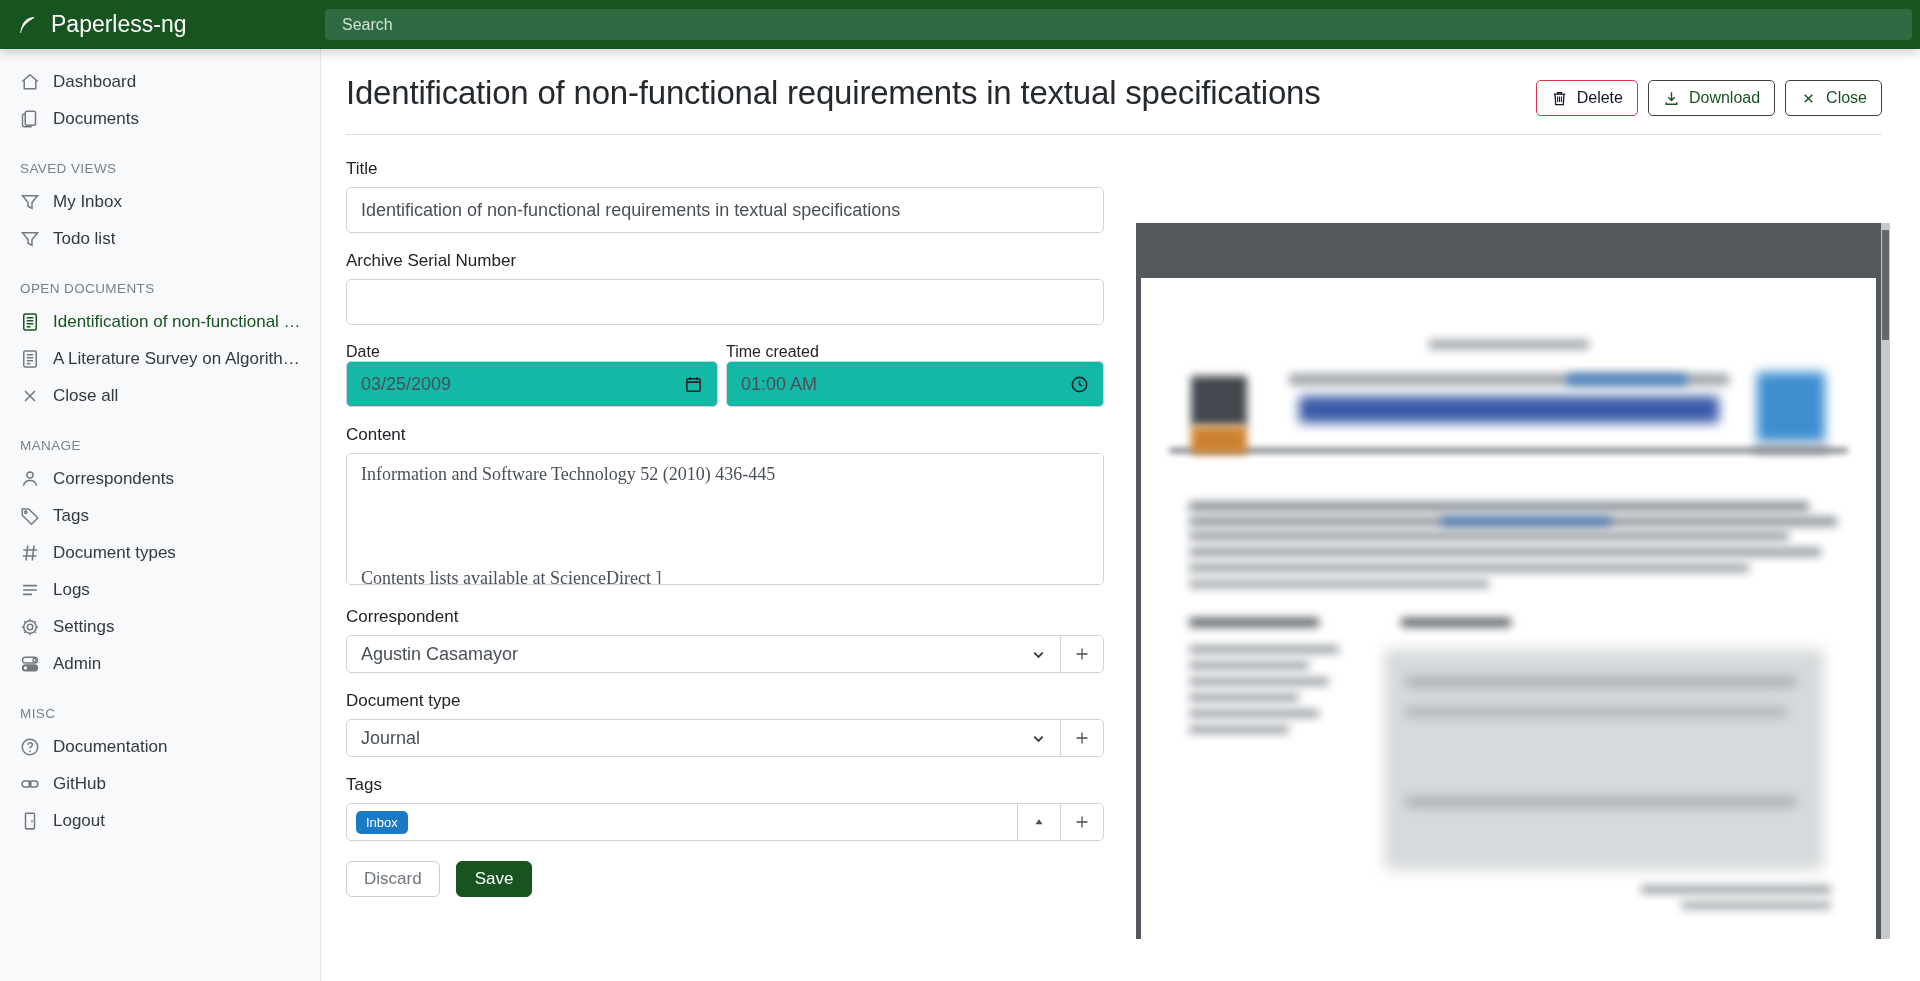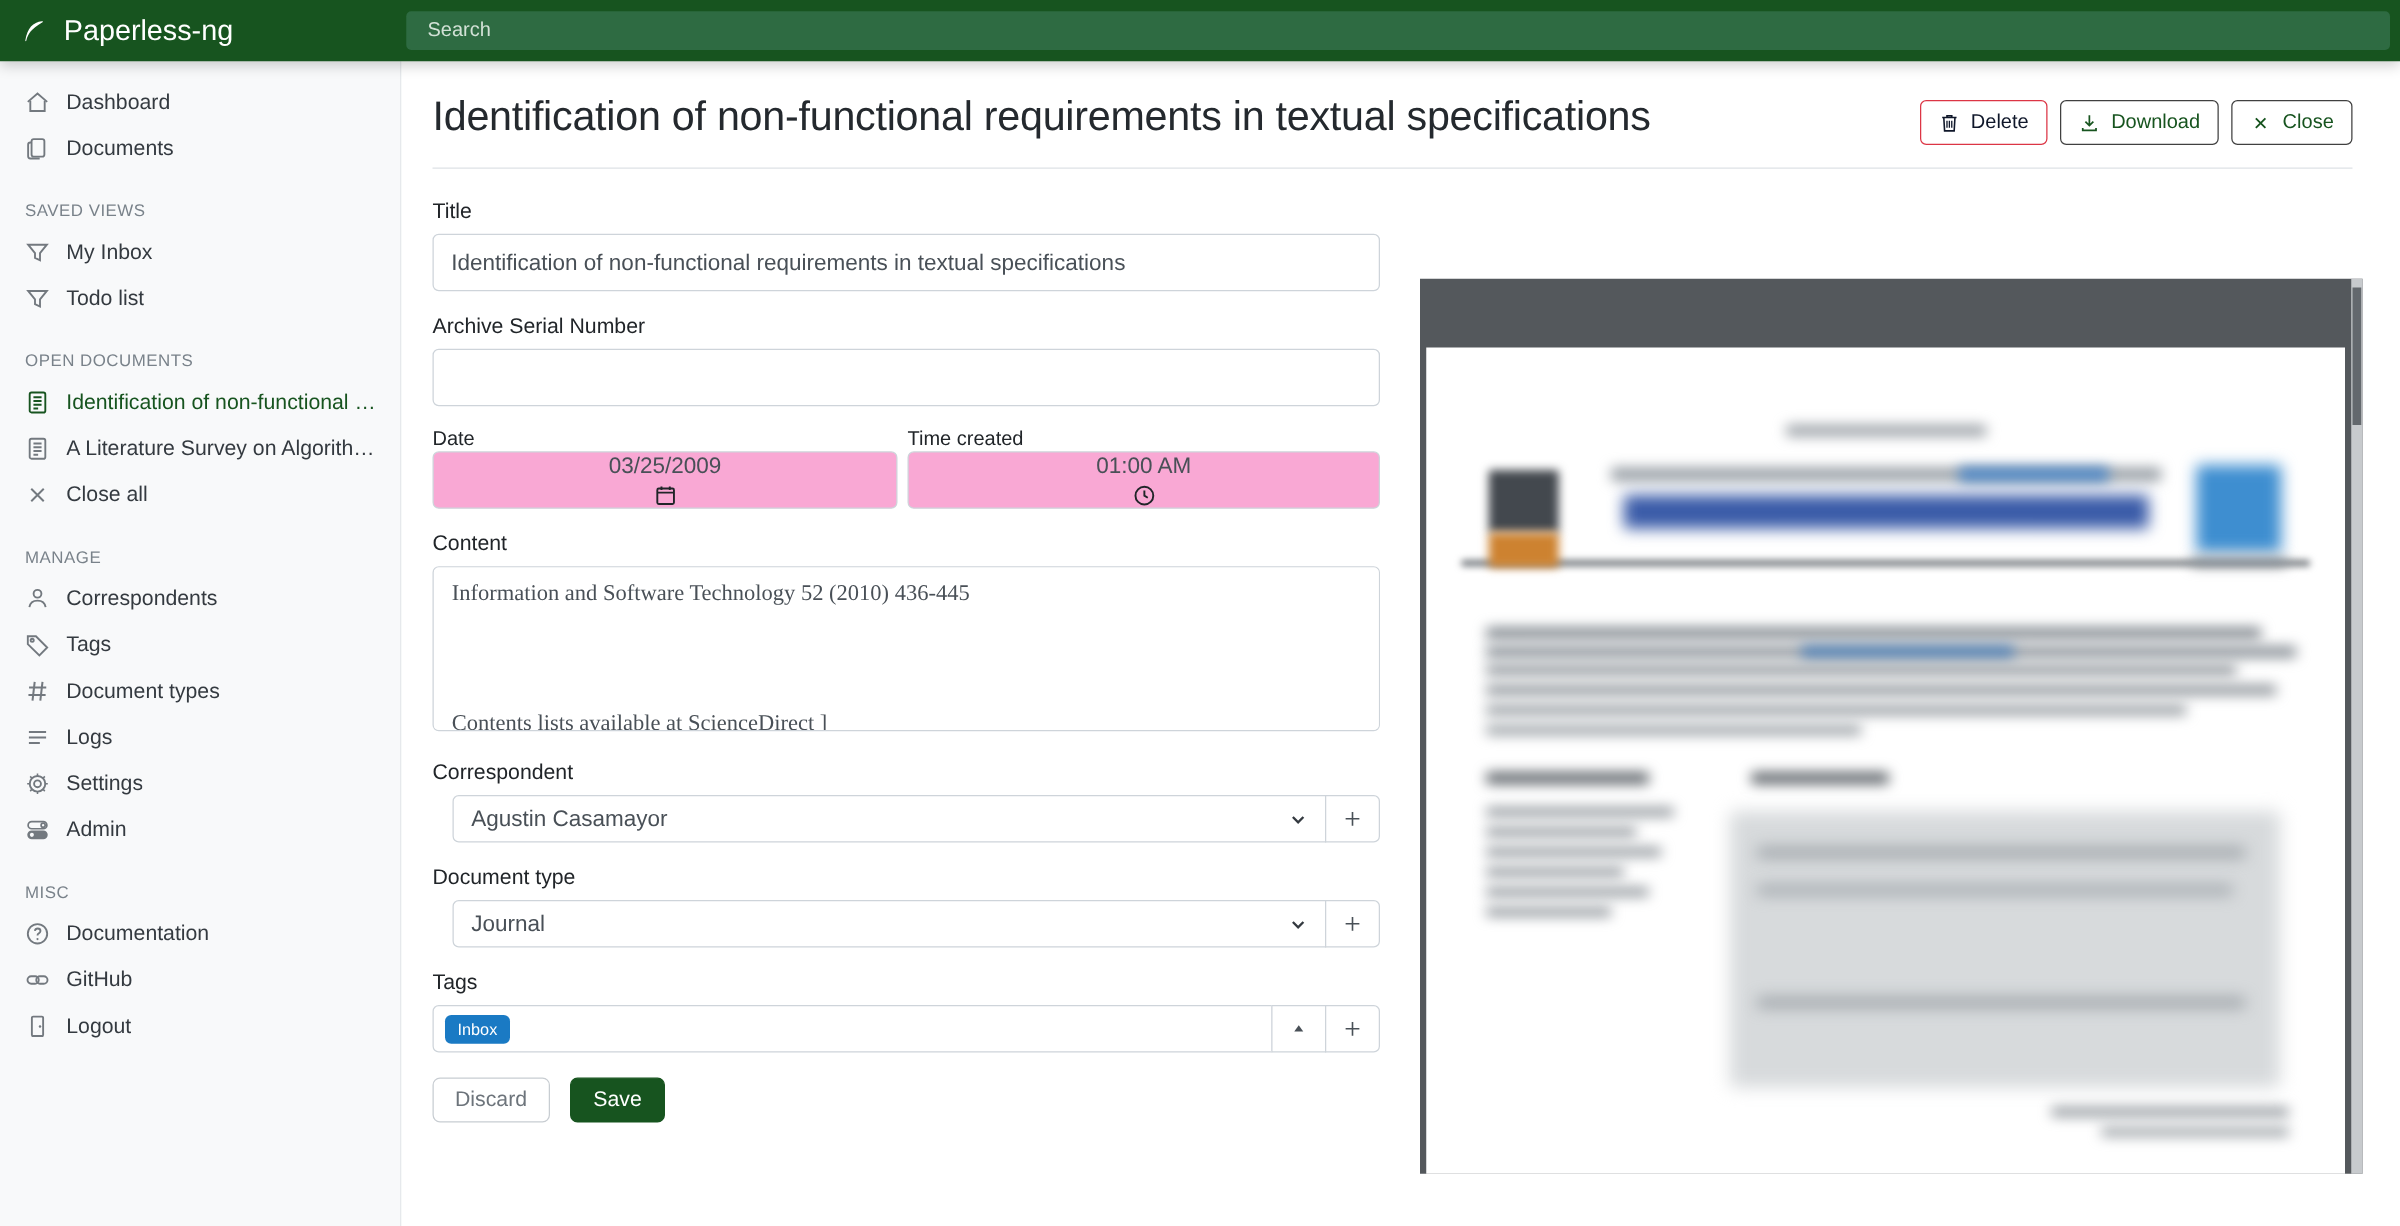--- a/index.html
+++ b/index.html
@@ -48,34 +48,34 @@
   .content-row { position:relative; padding:24px 0 0 25px; }
   .form-col { width:758px; }
   .form-group { margin-bottom:18px; }
   .form-group > label { display:block; font-size:17px; color:#212529; margin-bottom:8px; }
   .text-input { width:100%; height:46px; border:1px solid #ced4da; border-radius:5px;
     padding:0 14px; font-size:18px; color:#495057; background:#fff;
     font-family:"Liberation Sans", sans-serif; }
   .row2 { display:flex; gap:8px; }
   .col-date { width:372px; } .col-time { flex:1; }
   .fake-input { width:100%; height:46px; border:1px solid #ced4da; border-radius:5px;
-    background:#f9a8d4; display:flex; align-items:center; justify-content:space-between;
-    padding:0 14px; font-size:18px; color:#495057; cursor:text;flex-direction:column; }
+    background:#14b8a6; display:flex; align-items:center; justify-content:space-between;
+    padding:0 14px; font-size:18px; color:#495057; cursor:text; }
   .fake-input svg { width:19px; height:19px; color:#212529; }
   .content-area { width:100%; height:132px; border:1px solid #ced4da; border-radius:5px;
     padding:7px 14px; font-size:18px; line-height:26px; color:#495057; resize:none;
     overflow-y:scroll; font-family:Liberation Serif, serif; }
   .content-area::-webkit-scrollbar { width:14px; }
   .content-area::-webkit-scrollbar-track { background:#fafbfc; border-left:1px solid #ededed; }
   .content-area::-webkit-scrollbar-thumb { background:#c6cacd; }
 
   .input-group { display:flex; }
   .select-box { flex:1; height:38px; border:1px solid #ced4da; border-radius:5px 0 0 5px;
     background:#fff; display:flex; align-items:center; justify-content:space-between;
-    padding:0 14px; font-size:18px; color:#495057; cursor:pointer;margin-left:16px; }
+    padding:0 14px; font-size:18px; color:#495057; cursor:pointer; }
   .select-box svg { width:15px; height:15px; color:#343a40; }
   .group-btn { width:44px; height:38px; margin-left:-1px; border:1px solid #ced4da;
     background:#fff; color:#495057; display:flex; align-items:center; justify-content:center;
     cursor:pointer; }
   .group-btn.last { border-radius:0 5px 5px 0; }
   .group-btn svg { width:16px; height:16px; }
   .tags-box { flex:1; height:38px; border:1px solid #ced4da; border-radius:5px 0 0 5px;
     background:#fff; display:flex; align-items:center; padding:0 9px; }
   .tag-badge { color:#fff; font-size:13px; font-weight:400; padding:4px 10px;
     border-radius:5px; cursor:pointer; }

